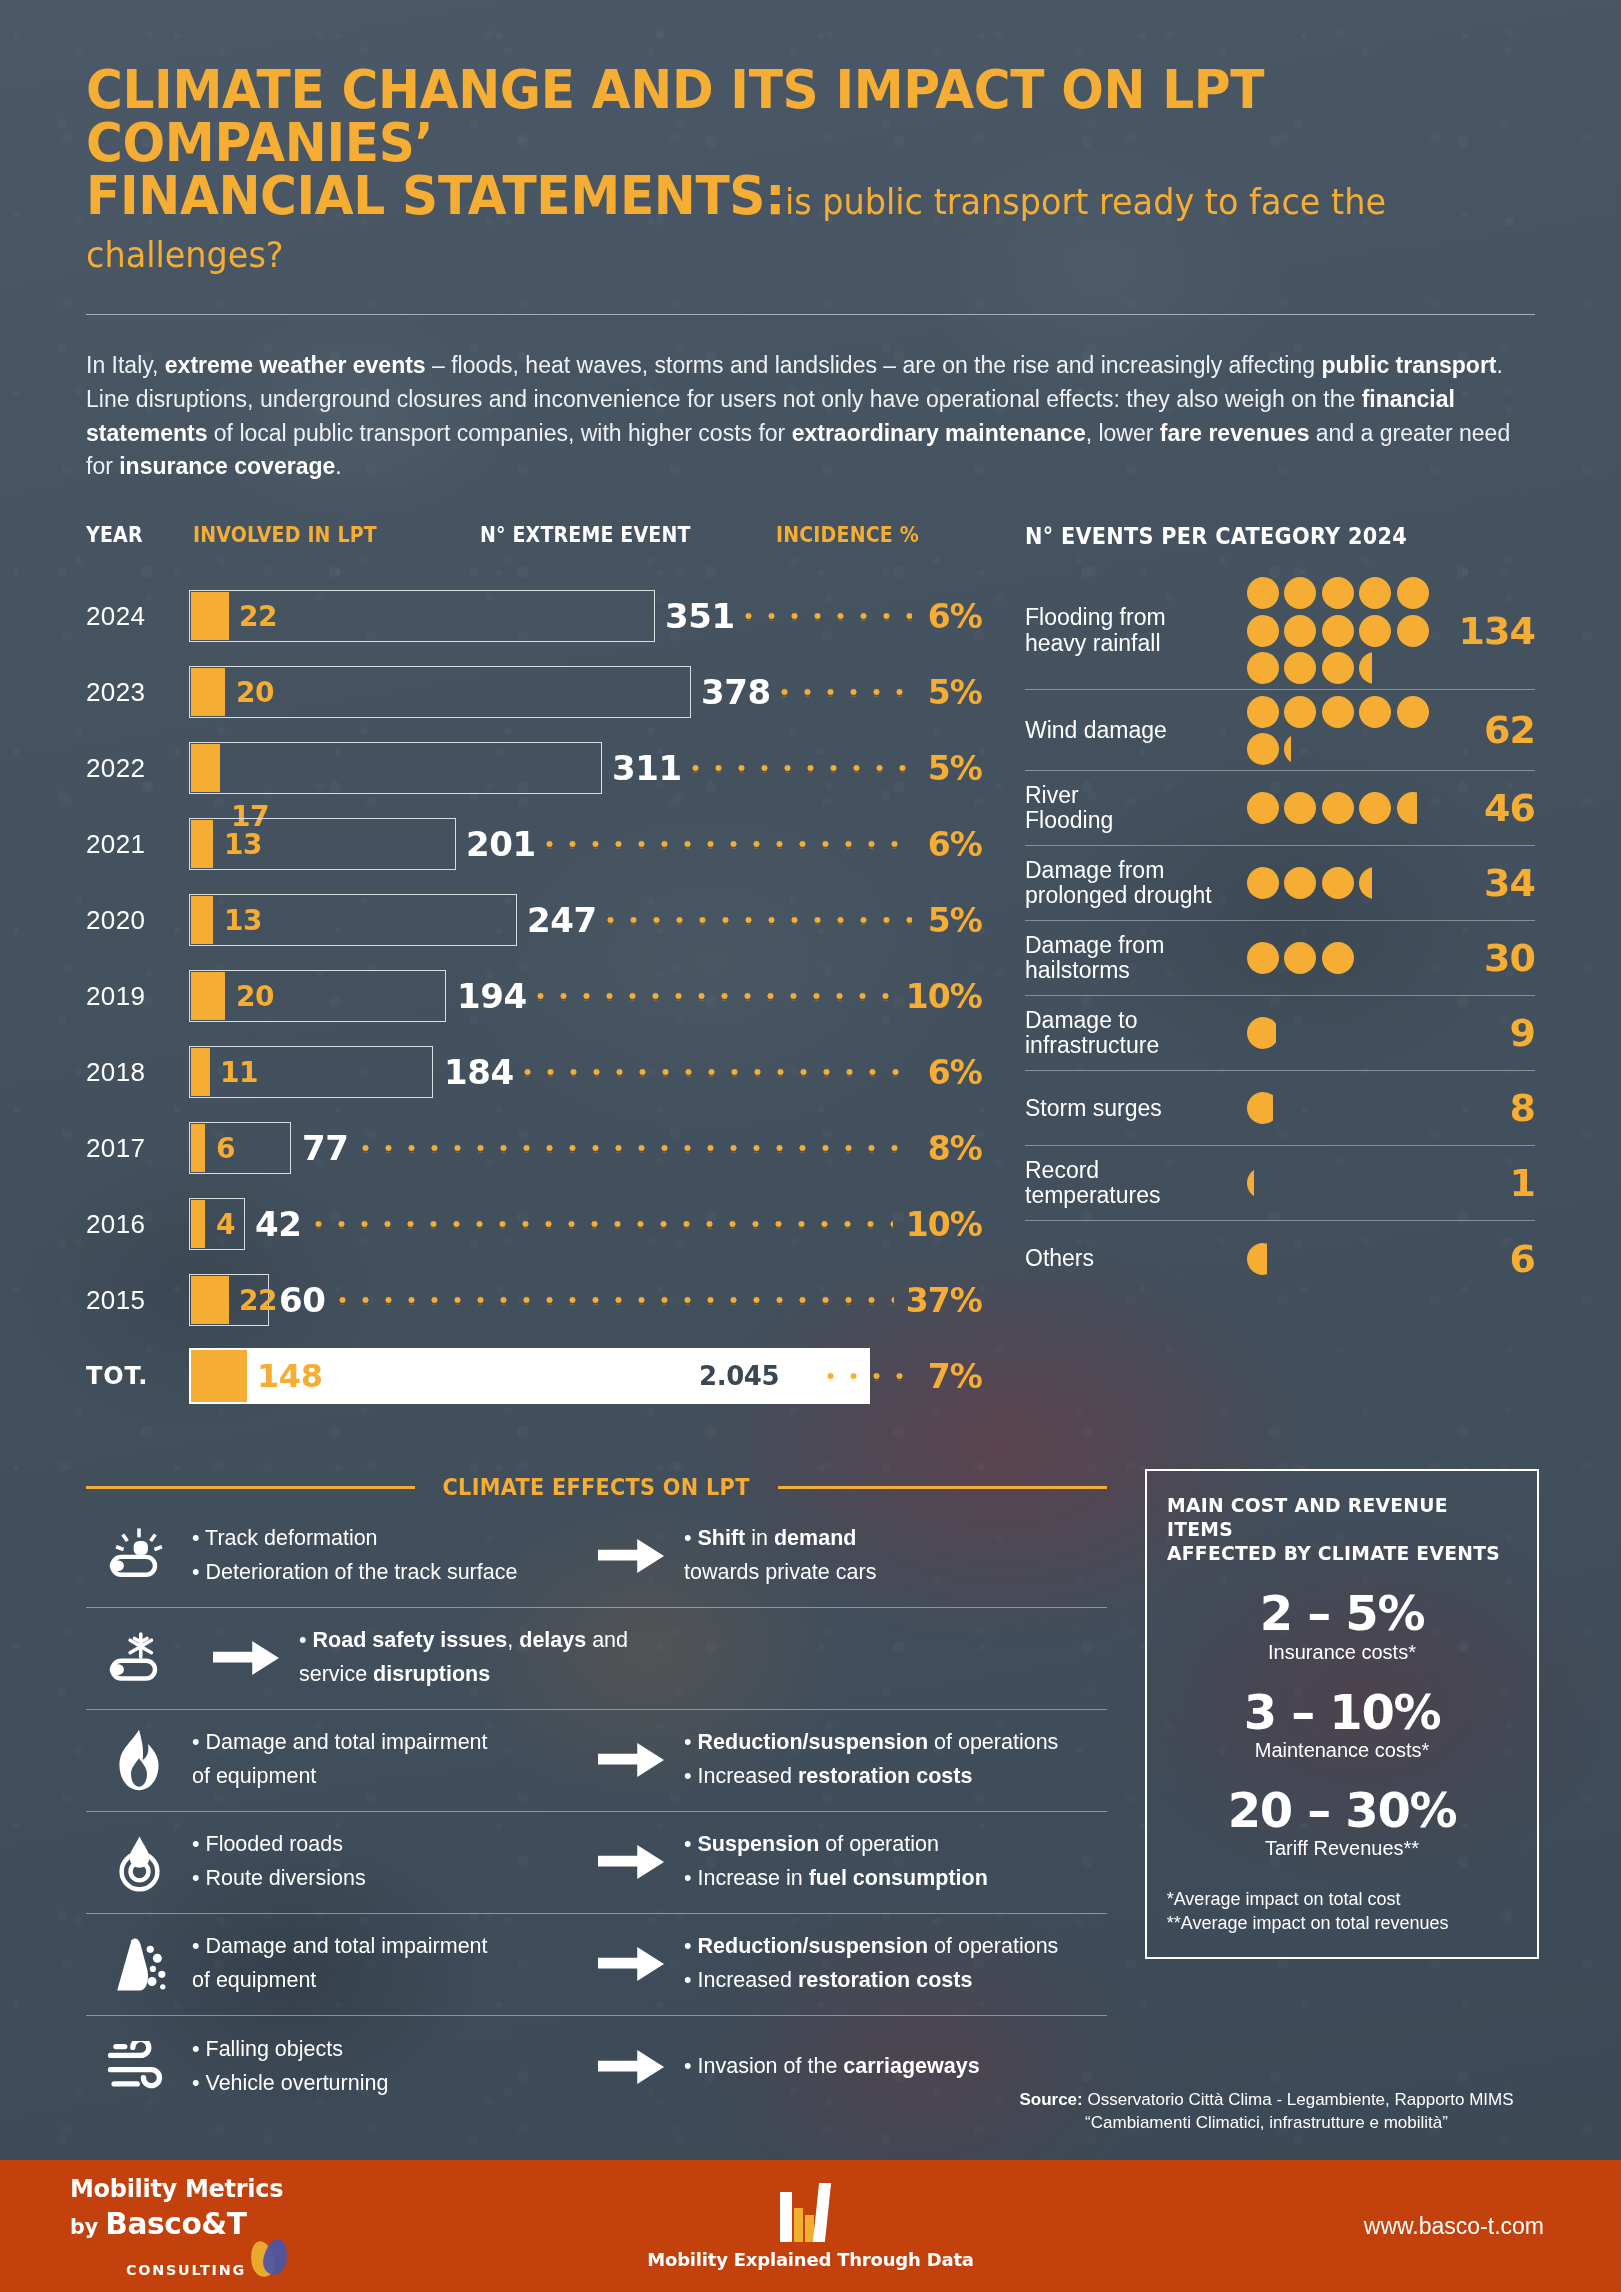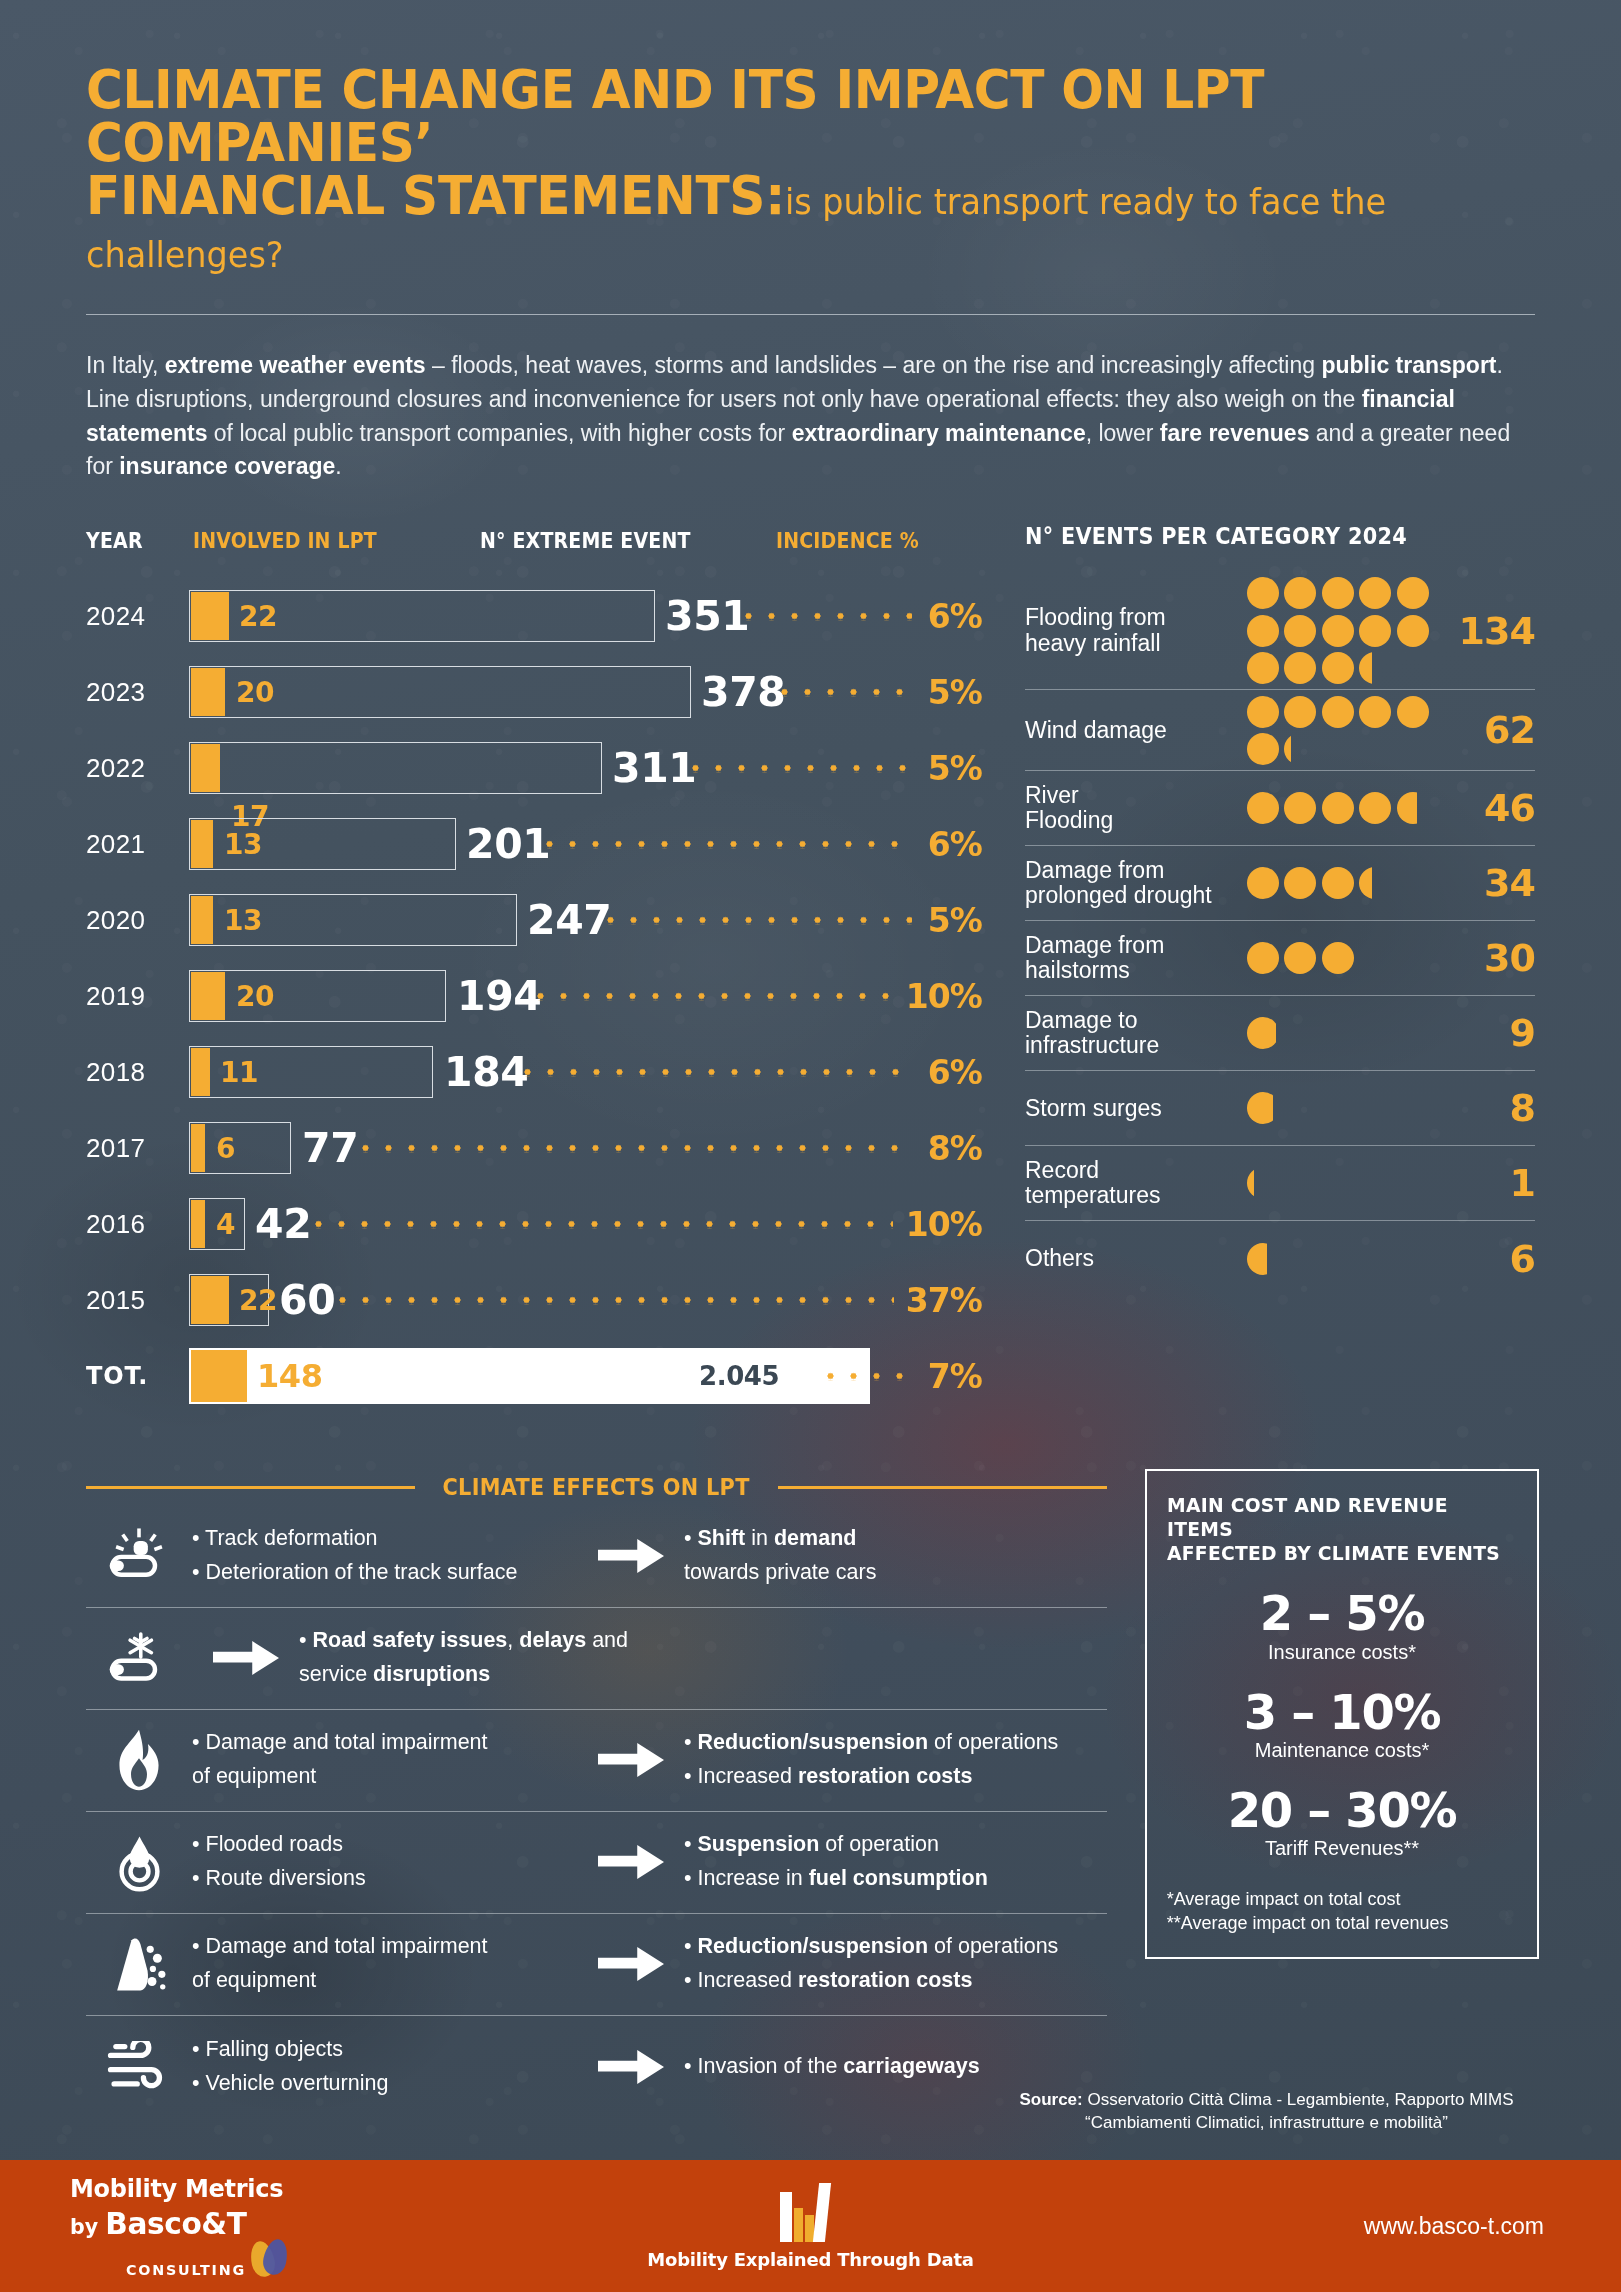--- a/index.html
+++ b/index.html
@@ -79,21 +79,21 @@
     max-width: 1451px;
   }
   .intro b { font-weight: 700; color: #ffffff; }
 
   
   .cols { display: flex; margin: 39px 0 0 0; padding: 0 86px; gap: 0; }
   .col-left { width: 896px; flex: 0 0 896px; }
   .col-right { flex: 1 1 auto; padding-left: 43px; }
 
   
-  .thead { display: flex; align-items: center; height: 36px; margin-bottom: 19.7px; }
+  .thead { display: flex; align-items: flex-start; height: 36px; margin-bottom: 19.7px; }
   .th {
     font-family: "DejaVu Sans", sans-serif;
     font-weight: 700;
     font-size: 20.6px;
     letter-spacing: 0.2px;
     text-transform: uppercase;
     transform: scaleX(.92);
     transform-origin: left bottom;
     white-space: nowrap;
   }
@@ -131,21 +131,21 @@
     position: absolute; top: 50%; transform: translateY(-50%);
     font-family: "DejaVu Sans", sans-serif;
     font-weight: 700; font-size: 28px; color: #f5ad33;
     letter-spacing: -0.4px;
   }
   .row.tot .invnum { font-size: 32px; }
 
   .evnum {
     position: absolute; top: 50%; transform: translateY(-50%);
     font-family: "DejaVu Sans", sans-serif;
-    font-weight: 700; font-size: 41px; color: #ffffff;
+    font-weight: 700; font-size: 34px; color: #ffffff;
     letter-spacing: -0.4px; white-space: nowrap;
   }
   .row.tot .evnum { color: #3b4854; font-size: 26px; }
 
   .dots {
     position: absolute; top: 50%; transform: translateY(-50%);
     height: 7.2px;
     background-image: radial-gradient(circle, #f5ad33 0 2.9px, transparent 3.2px);
     background-size: 23px 7.2px;
     background-position: left center;

